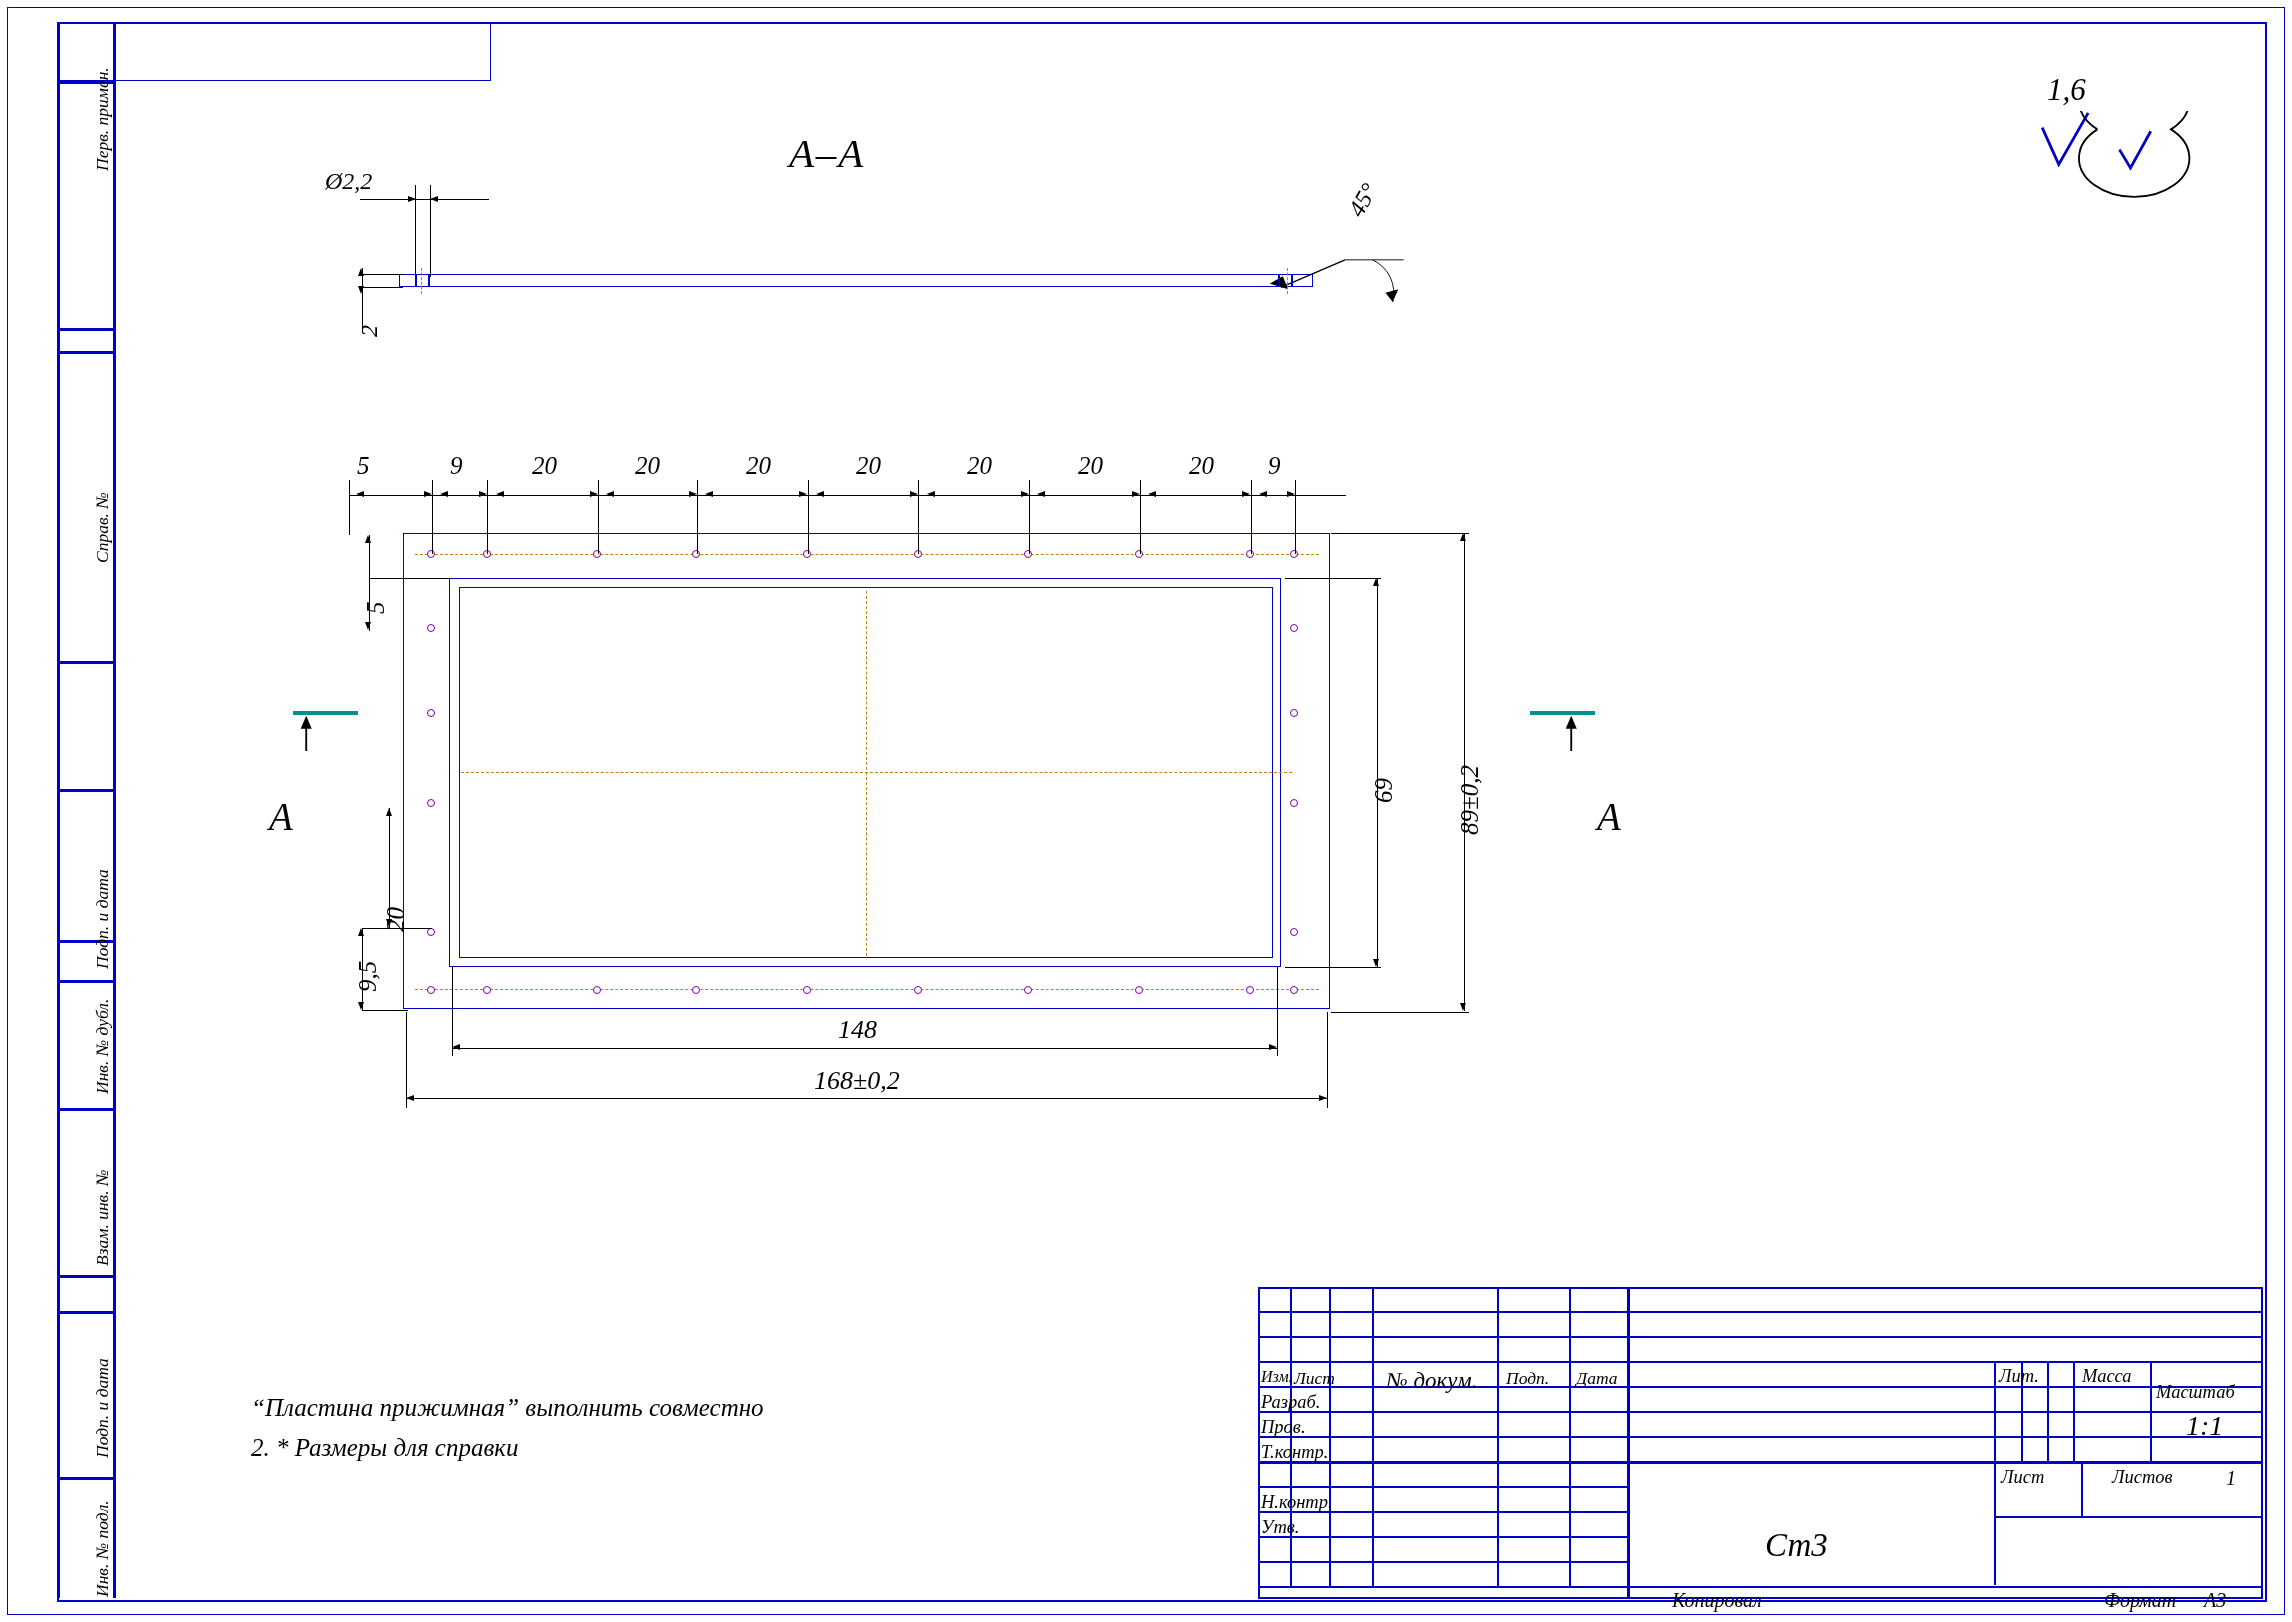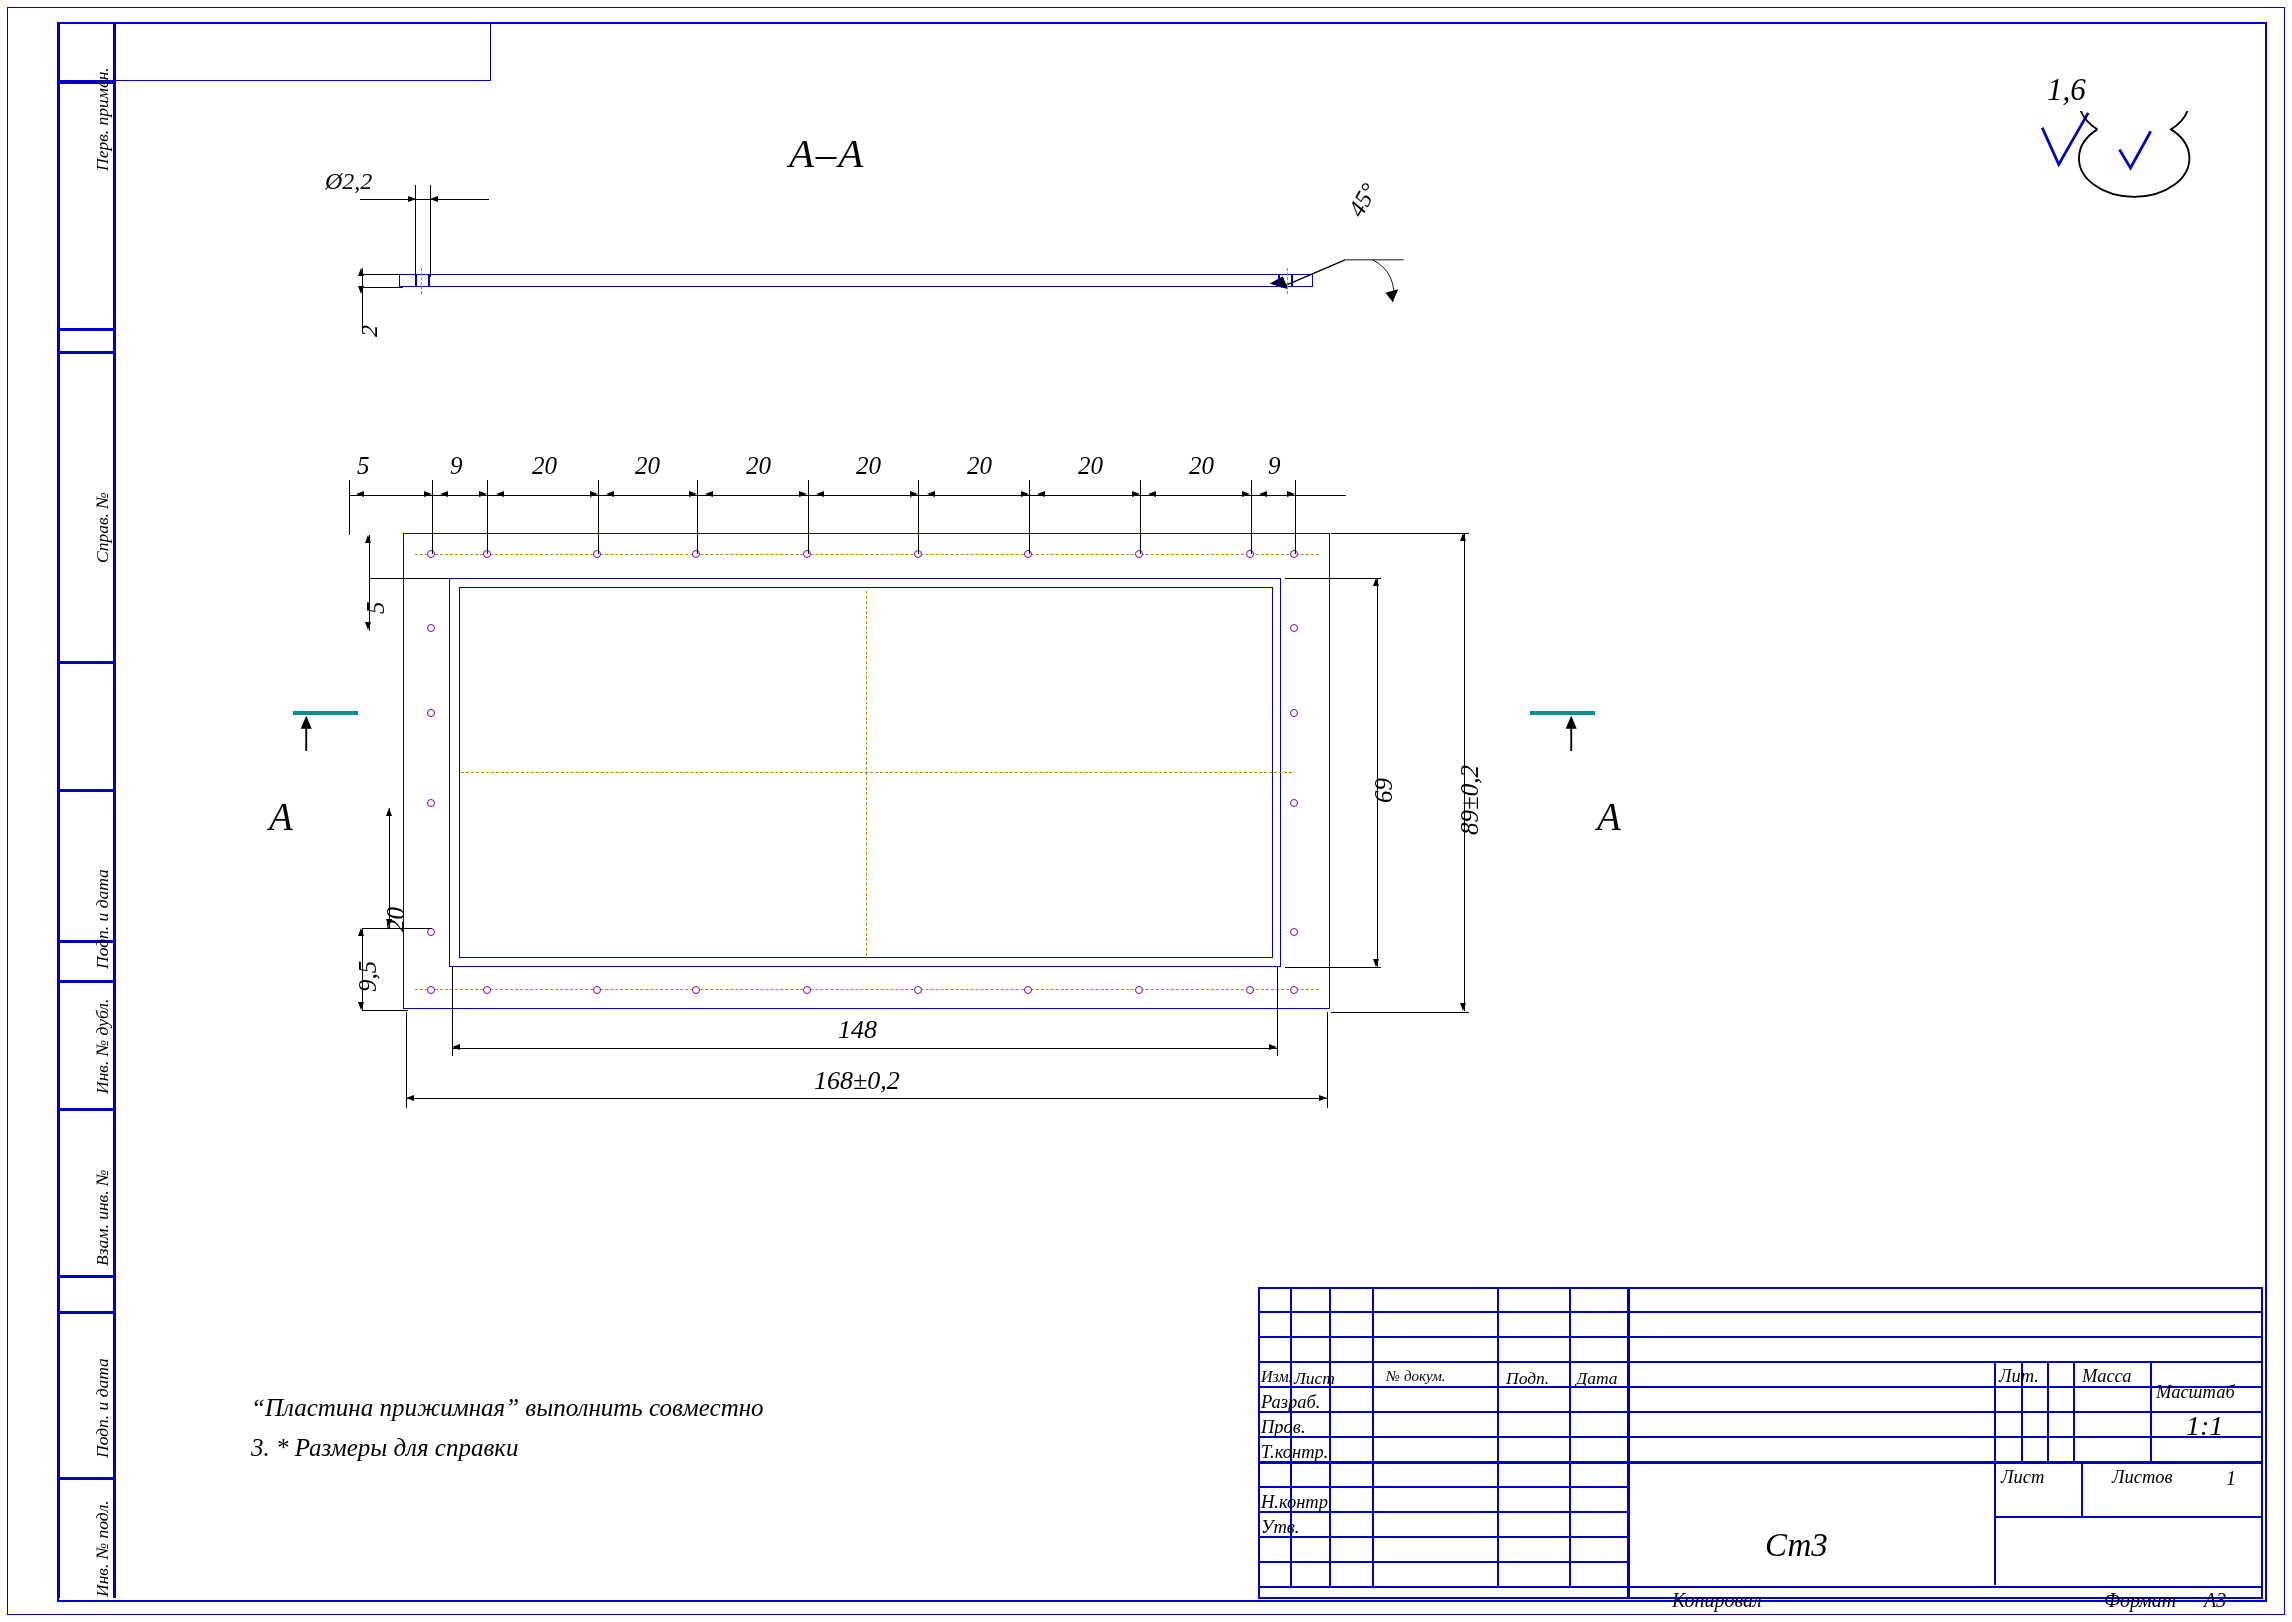--- a/index.html
+++ b/index.html
@@ -262,21 +262,21 @@
   <div class="txt" style="left:838px;top:1015px;font-size:26px;">148</div>
 
   <div class="dimline" style="left:406px;top:1098px;width:921px;"></div>
   <div class="arrow-l" style="left:406px;top:1095px;"></div>
   <div class="arrow-r" style="left:1319px;top:1095px;"></div>
   <div class="ext" style="left:406px;top:1012px;height:96px;"></div>
   <div class="ext" style="left:1327px;top:1012px;height:96px;"></div>
   <div class="txt" style="left:814px;top:1066px;font-size:26px;">168±0,2</div>
 
   <div class="txt" style="left:251px;top:1394px;font-size:25px;">“Пластина прижимная” выполнить совместно</div>
-  <div class="txt" style="left:251px;top:1434px;font-size:25px;">3.  * Размеры для справки</div>
+  <div class="txt" style="left:251px;top:1434px;font-size:25px;">2.  * Размеры для справки</div>
 
   <div class="tb" style="left:1258px;top:1287px;width:1005px;height:312px;border-width:2.8px;"></div>
 
   <div class="tbl" style="left:1258px;top:1311px;width:1005px;height:1.8px;"></div>
   <div class="tbl" style="left:1258px;top:1336px;width:1005px;height:1.8px;"></div>
   <div class="tbl" style="left:1258px;top:1361px;width:1005px;height:1.8px;"></div>
   <div class="tbl" style="left:1258px;top:1386px;width:1005px;height:1.8px;"></div>
   <div class="tbl" style="left:1258px;top:1411px;width:1005px;height:1.8px;"></div>
   <div class="tbl" style="left:1258px;top:1436px;width:1005px;height:1.8px;"></div>
   <div class="tbl" style="left:1258px;top:1461px;width:1005px;height:2.8px;"></div>
@@ -297,21 +297,21 @@
   <div class="tbl" style="left:1994px;top:1361px;width:1.8px;height:224px;"></div>
   <div class="tbl" style="left:2021px;top:1361px;width:1.8px;height:100px;"></div>
   <div class="tbl" style="left:2047px;top:1361px;width:1.8px;height:100px;"></div>
   <div class="tbl" style="left:2073px;top:1361px;width:1.8px;height:100px;"></div>
   <div class="tbl" style="left:2150px;top:1361px;width:1.8px;height:100px;"></div>
   <div class="tbl" style="left:2081px;top:1461px;width:1.8px;height:55px;"></div>
   <div class="tbl" style="left:1994px;top:1516px;width:269px;height:1.8px;"></div>
 
   <div class="tbt" style="left:1261px;top:1368px;font-size:16px;">Изм.</div>
   <div class="tbt" style="left:1294px;top:1368px;font-size:17.5px;">Лист</div>
-  <div class="tbt" style="left:1386px;top:1368px;font-size:15px;">№ докум.</div>
+  <div class="tbt" style="left:1386px;top:1368px;font-size:23px;">№ докум.</div>
   <div class="tbt" style="left:1506px;top:1368px;font-size:17.5px;">Подп.</div>
   <div class="tbt" style="left:1576px;top:1368px;font-size:17.5px;">Дата</div>
 
   <div class="tbt" style="left:1261px;top:1392px;font-size:18.5px;">Разраб.</div>
   <div class="tbt" style="left:1261px;top:1417px;font-size:18.5px;">Пров.</div>
   <div class="tbt" style="left:1261px;top:1442px;font-size:18.5px;">Т.контр.</div>
   <div class="tbt" style="left:1261px;top:1492px;font-size:18.5px;">Н.контр.</div>
   <div class="tbt" style="left:1261px;top:1517px;font-size:18.5px;">Утв.</div>
 
   <div class="tbt" style="left:1765px;top:1527px;font-size:33px;">Ст3</div>

